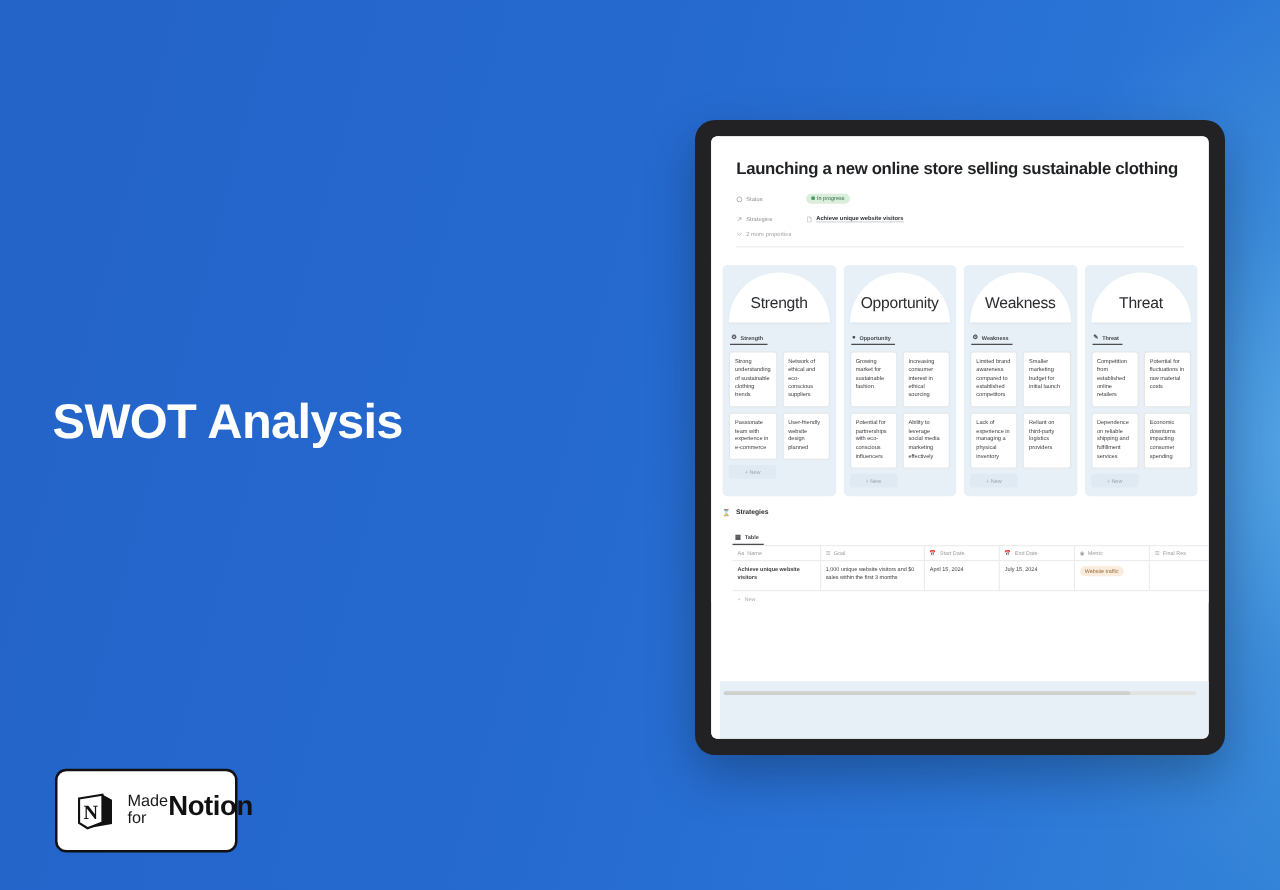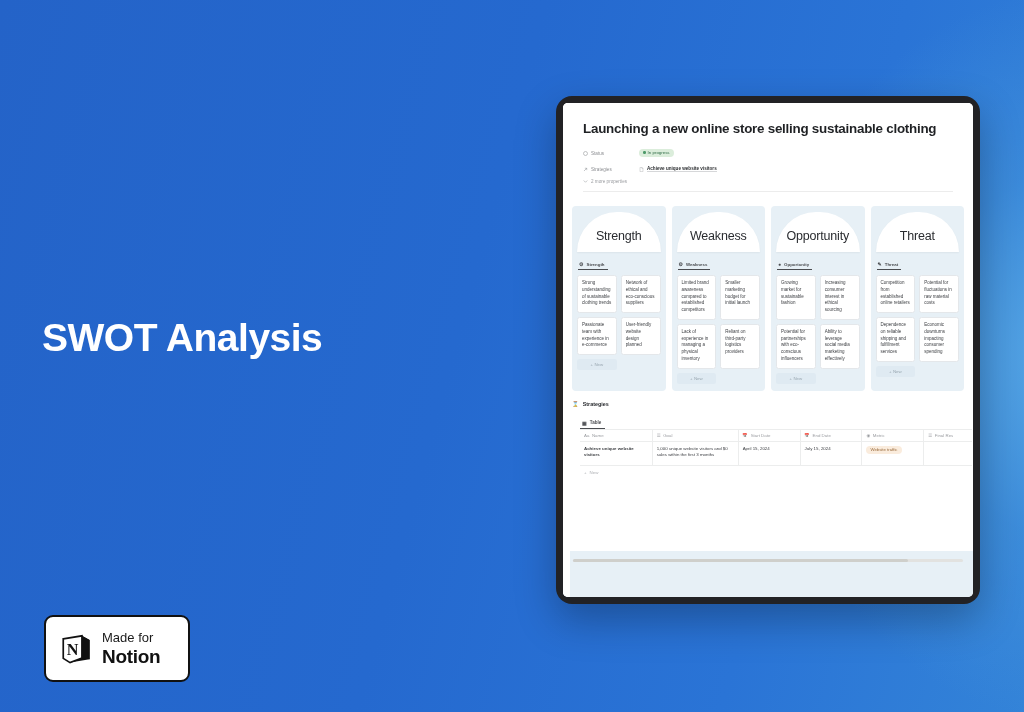--- a/index.html
+++ b/index.html
@@ -37,32 +37,32 @@
     width: 146px; height: 67px;
     background: #ffffff;
     border: 2.5px solid #111;
     border-radius: 9px;
     display: flex;
     align-items: center;
     gap: 9px;
     padding: 0 13px;
   }
   .notion-badge .n-logo { width: 34px; height: 34px; flex: 0 0 auto; }
-  .notion-badge .n-text { display: flex; flex-direction: column; line-height: 1; }
+  .notion-badge .n-text { display: flex; flex-direction: row; line-height: 1; }
   .notion-badge .n-made { font-size: 13px; color: #1a1a1a; font-weight: 400; margin-bottom: 3px; }
-  .notion-badge .n-notion { font-size: 19px; color: #111; font-weight: 700; letter-spacing: -0.3px; }
+  .notion-badge .n-notion { font-size: 22px; color: #111; font-weight: 700; letter-spacing: -0.3px; }
 
   
   .tablet {
     position: absolute;
     left: 556px; top: 96px;
     width: 424px; height: 508px;
     background: #222225;
     border-radius: 16px;
-    padding: 7px;
+    padding: 13px;
     box-shadow: 0 16px 40px rgba(0,0,0,0.28);
   }
   .screen {
     width: 100%; height: 100%;
     background: #ffffff;
     border-radius: 5px;
     overflow: hidden;
     position: relative;
   }
 
@@ -301,54 +301,54 @@
         </div>
         <div class="new-row">
           <span>+&nbsp;</span>
             <span>New</span>
         </div>
       </div>
 
       <div class="swot-card">
         <div class="dome-wrap">
           <div class="dome">
+            <span>Opportunity</span>
+          </div>
+        </div>
+        <div class="card-tab">
+          <span class="tab-glyph">●</span>
+          <span>Opportunity</span>
+        </div>
+        <div class="item-grid">
+          <div class="item-card">Growing market for sustainable fashion</div>
+          <div class="item-card">Increasing consumer interest in ethical sourcing</div>
+          <div class="item-card">Potential for partnerships with eco-conscious influencers</div>
+          <div class="item-card">Ability to leverage social media marketing effectively</div>
+        </div>
+        <div class="new-row">
+          <span>+&nbsp;</span>
+            <span>New</span>
+        </div>
+      </div>
+
+      <div class="swot-card">
+        <div class="dome-wrap">
+          <div class="dome">
             <span>Weakness</span>
           </div>
         </div>
         <div class="card-tab">
           <span class="tab-glyph">⚙</span>
           <span>Weakness</span>
         </div>
         <div class="item-grid">
           <div class="item-card">Limited brand awareness compared to established competitors</div>
           <div class="item-card">Smaller marketing budget for initial launch</div>
           <div class="item-card">Lack of experience in managing a physical inventory</div>
           <div class="item-card">Reliant on third-party logistics providers</div>
-        </div>
-        <div class="new-row">
-          <span>+&nbsp;</span>
-            <span>New</span>
-        </div>
-      </div>
-
-      <div class="swot-card">
-        <div class="dome-wrap">
-          <div class="dome">
-            <span>Opportunity</span>
-          </div>
-        </div>
-        <div class="card-tab">
-          <span class="tab-glyph">●</span>
-          <span>Opportunity</span>
-        </div>
-        <div class="item-grid">
-          <div class="item-card">Growing market for sustainable fashion</div>
-          <div class="item-card">Increasing consumer interest in ethical sourcing</div>
-          <div class="item-card">Potential for partnerships with eco-conscious influencers</div>
-          <div class="item-card">Ability to leverage social media marketing effectively</div>
         </div>
         <div class="new-row">
           <span>+&nbsp;</span>
             <span>New</span>
         </div>
       </div>
 
       <div class="swot-card">
         <div class="dome-wrap">
           <div class="dome">

